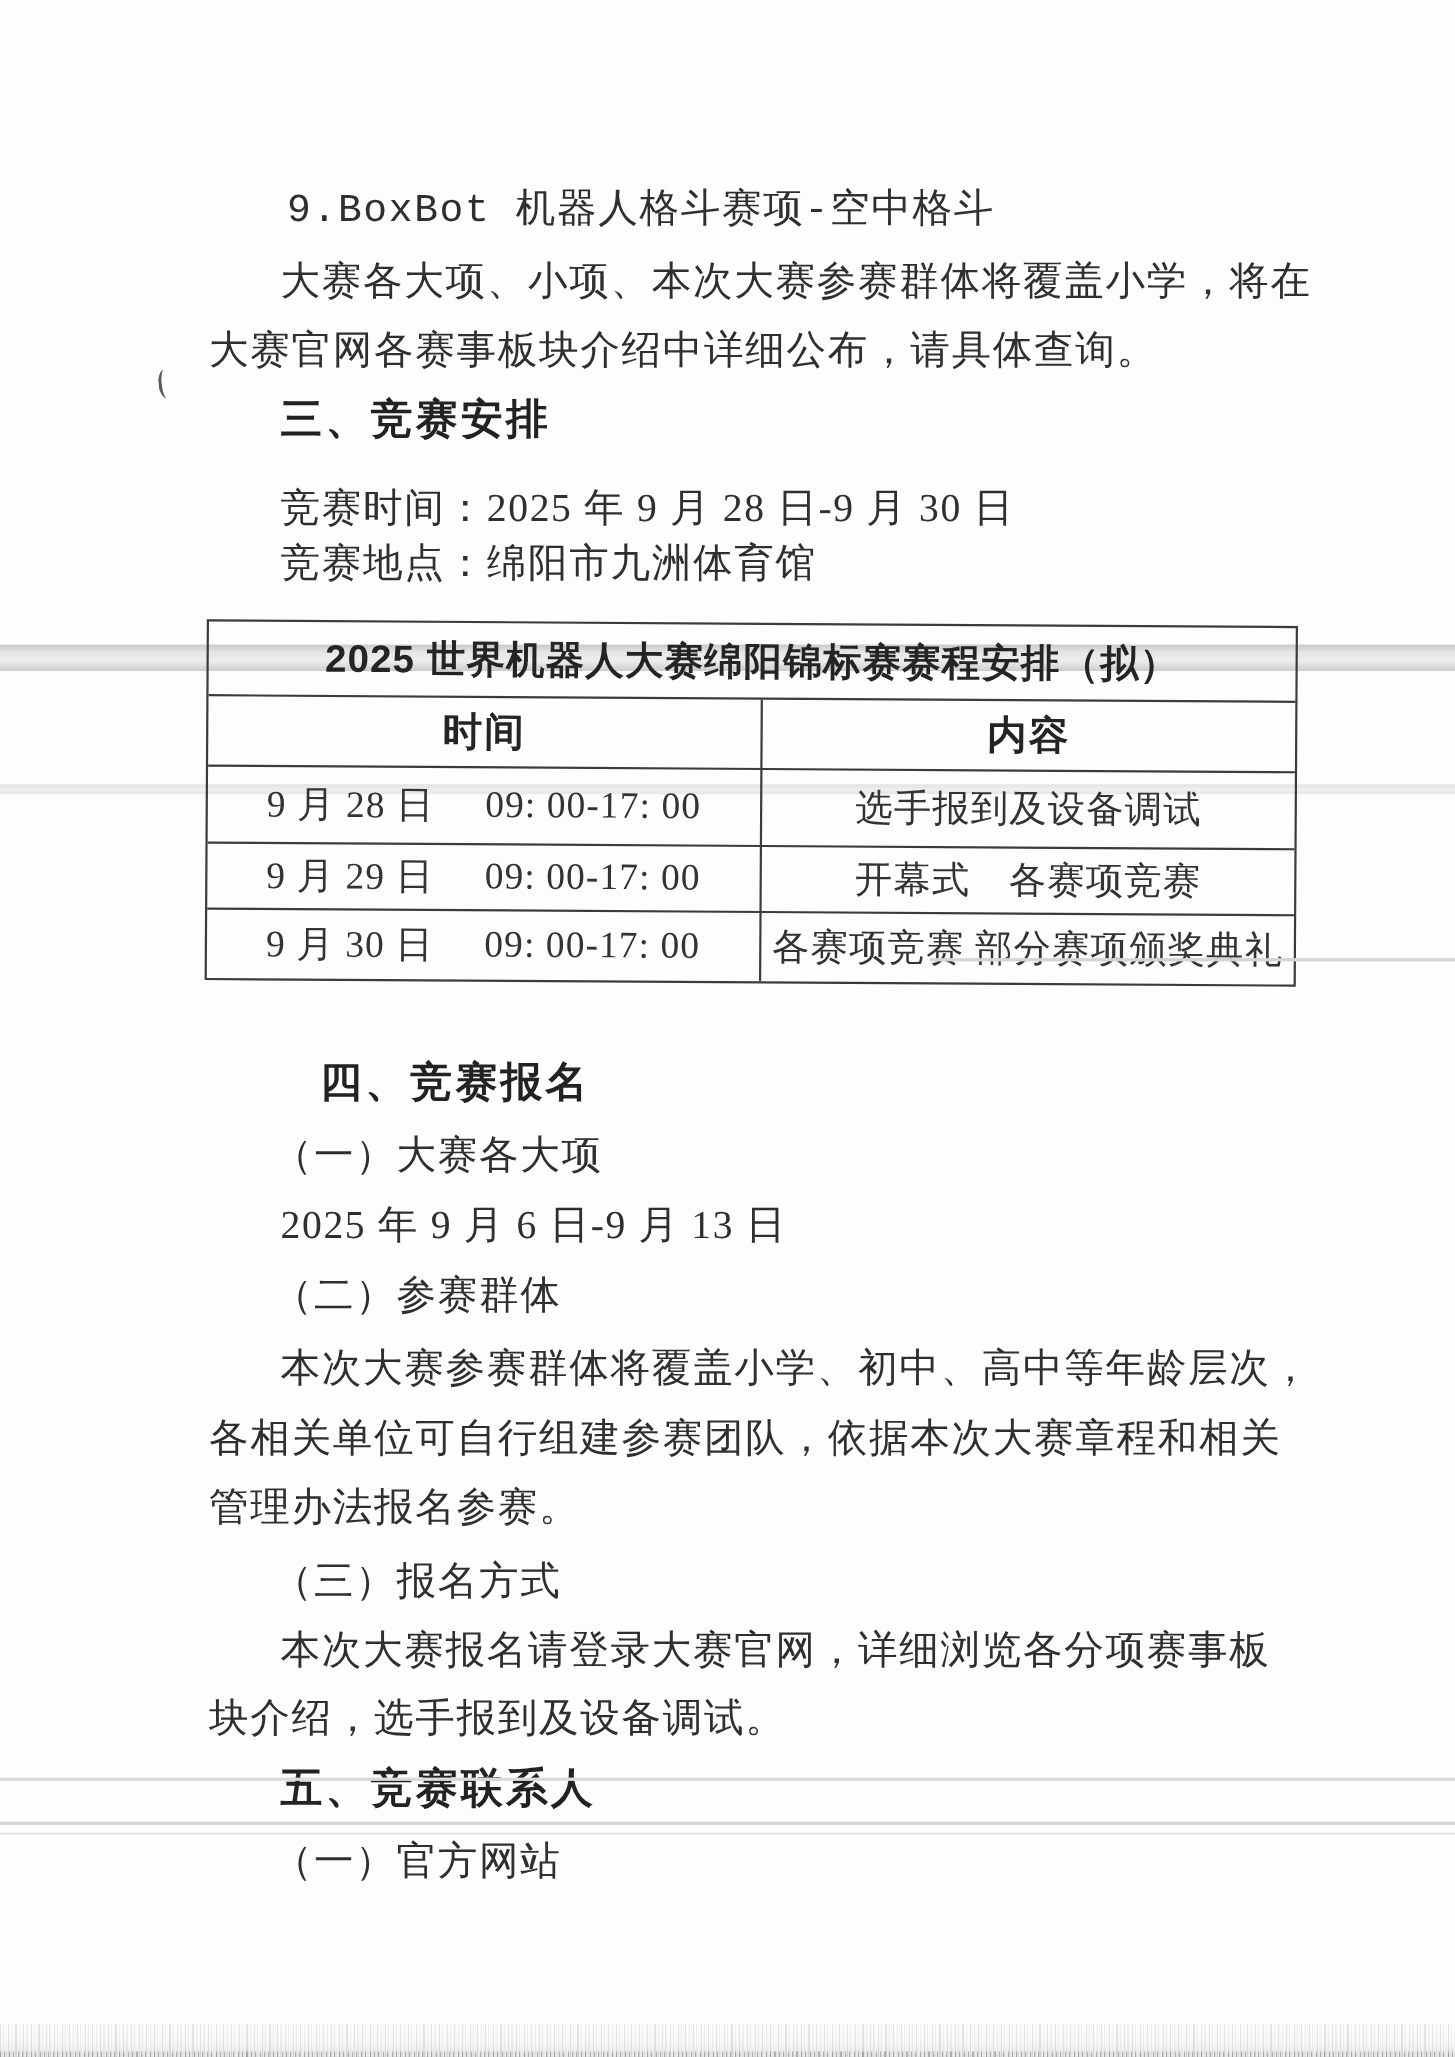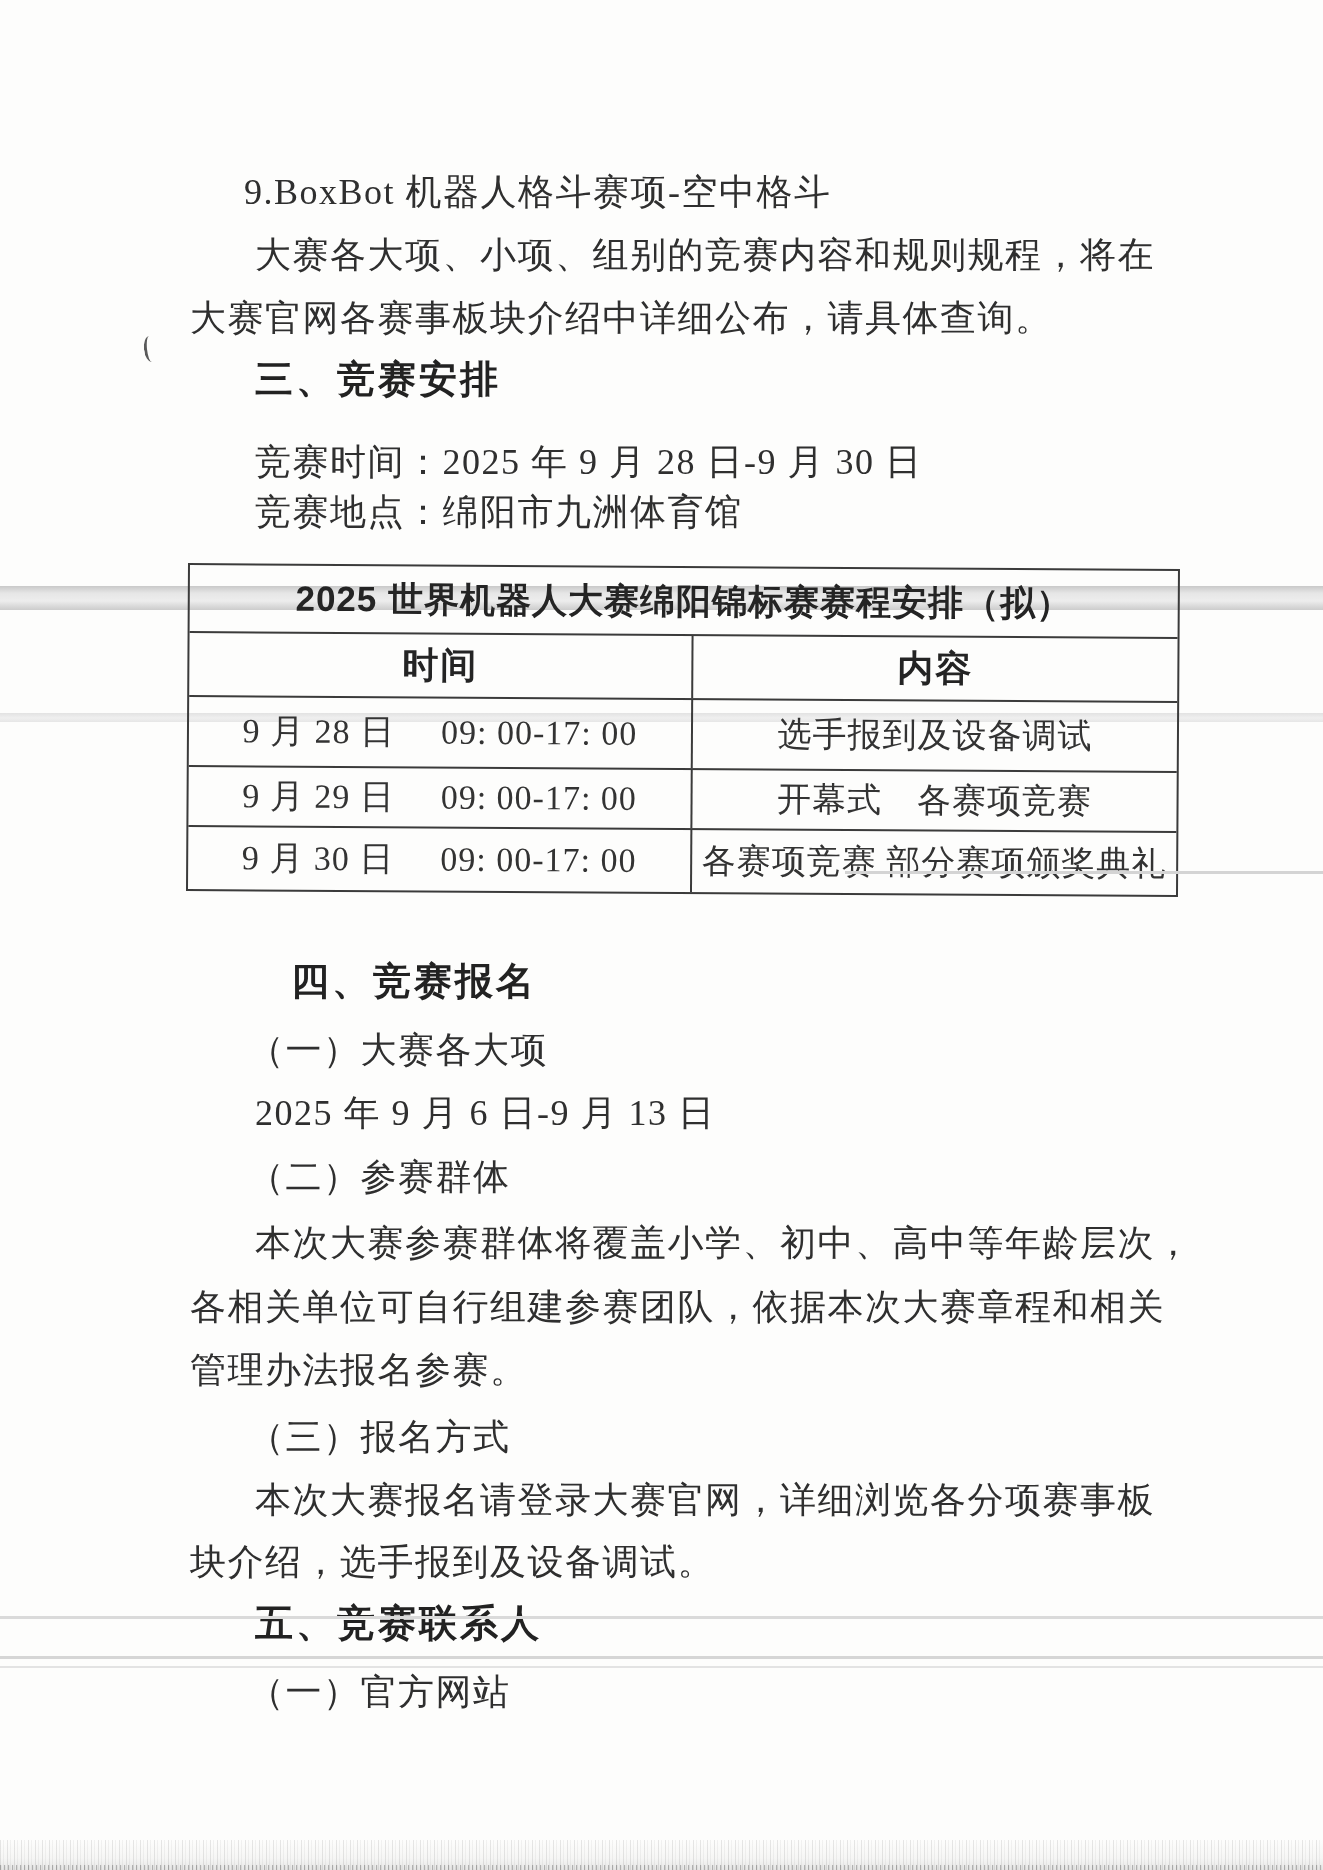--- a/index.html
+++ b/index.html
@@ -13,21 +13,21 @@
   }
   .line{
     position:absolute;
     font-size:36px;
     letter-spacing:1.5px;
     white-space:nowrap;
     line-height:44px;
     z-index:3;
   }
   .heading{
-    font-family:Liberation Mono, monospace;
+    font-family:Liberation Sans, sans-serif;
     font-weight:700;
     font-size:38px;
     letter-spacing:3px;
     color:#222;
   }
   
   .schedule-table{
     position:absolute;
     top:563px;left:188px;
     width:992px;height:328px;
@@ -102,22 +102,22 @@
   <div class="scan-band band-1"></div>
   <div class="scan-band band-2"></div>
   <div class="artifact-line aline-1"></div>
   <div class="artifact-line aline-2"></div>
   <div class="artifact-line aline-3"></div>
   <div class="artifact-line aline-4"></div>
   <div class="stray-mark"></div>
   <div class="bottom-noise"></div>
   <div class="bottom-edge"></div>
 
-  <div class="line" style="top:170px;left:244px;">9.BoxBot 机器人格斗赛项-空中格斗</div>
-  <div class="line" style="top:233px;left:255px;">大赛各大项、小项、组别的竞赛内容和规则规程，将在</div>
+  <div class="line" style="top:170px;left:261px;font-family:Liberation Mono, monospace;">9.BoxBot 机器人格斗赛项-空中格斗</div>
+  <div class="line" style="top:233px;left:255px;">大赛各大项、小项、本次大赛参赛群体将覆盖小学，将在</div>
   <div class="line" style="top:296px;left:190px;">大赛官网各赛事板块介绍中详细公布，请具体查询。</div>
 
   <div class="line heading" style="top:360px;left:255px;">三、竞赛安排</div>
   <div class="line" style="top:440px;left:255px;">竞赛时间：2025 年 9 月 28 日-9 月 30 日</div>
   <div class="line" style="top:490px;left:255px;">竞赛地点：绵阳市九洲体育馆</div>
 
   <div class="schedule-table">
     <div class="t-title">2025 世界机器人大赛绵阳锦标赛赛程安排（拟）</div>
     <div class="t-header">
       <div class="t-cell t-col-time">时间</div>

